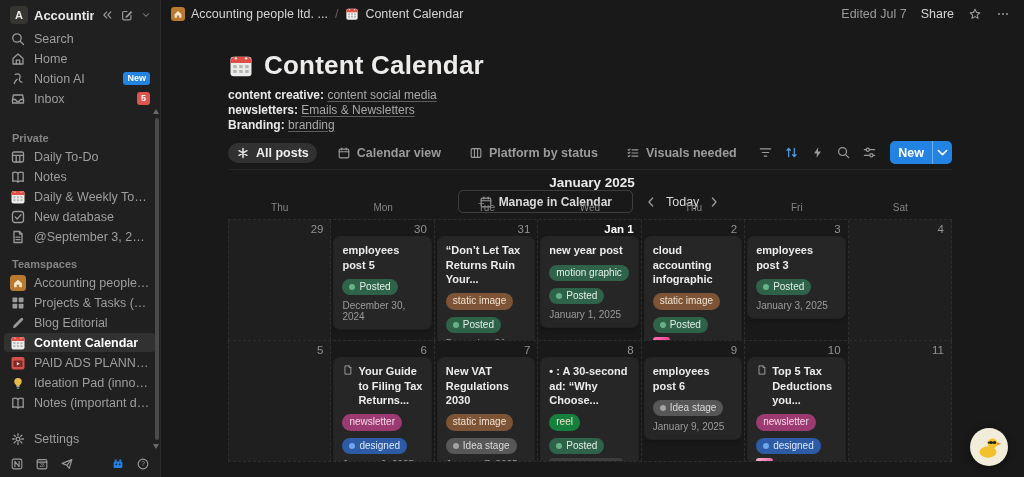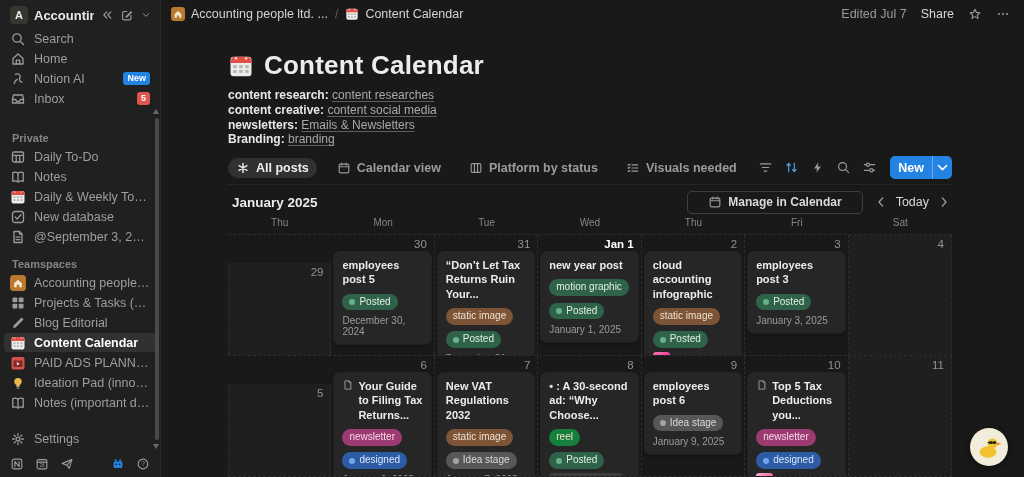--- a/index.html
+++ b/index.html
@@ -56,36 +56,36 @@
   .tabs-row { margin-top:9px; display:flex; align-items:center; justify-content:space-between; padding-bottom:5px; border-bottom:1px solid rgba(255,255,255,0.055); }
   .tabs { display:flex; align-items:center; gap:12px; }
   .tab { display:flex; align-items:center; gap:6px; font-size:12.5px; color:#9b9b9b; font-weight:600; padding:3px 8px; border-radius:14px; white-space:nowrap; }
   .tab.active { background:#313131; color:#eeeeee; }
   .tbar { display:flex; align-items:center; gap:11px; }
   .tbar .icon { width:15px; height:15px; }
   .new-btn { display:flex; align-items:center; background:#2383e2; border-radius:5px; height:23px; color:#fff; font-size:12.5px; font-weight:600; overflow:hidden; margin-left:2px; }
   .new-btn .nb-label { padding:0 8px; }
   .new-btn .nb-chev { display:flex; align-items:center; justify-content:center; width:20px; height:100%; border-left:1px solid rgba(255,255,255,0.35); color:#fff; }
 
-  .month-row { margin-top:5px; display:flex; align-items:center; justify-content:space-between; height:24px; }
+  .month-row { margin-top:5px; display:flex; align-items:center; justify-content:space-between; height:24px;flex-direction:column; }
   .month-label { font-size:13.5px; font-weight:700; color:#eaeaea; padding-left:4px; }
   .month-right { display:flex; align-items:center; gap:10px; }
   .manage-btn { display:flex; align-items:center; gap:6px; border:1px solid rgba(255,255,255,0.16); border-radius:5px; height:23px; padding:0 20px; font-size:12px; color:#d9d9d9; font-weight:600; }
   .today-nav { display:flex; align-items:center; gap:7px; }
   .today-label { font-size:12.5px; color:#d9d9d9; }
   .chev-btn { display:flex; width:16px; height:16px; color:#9a9a9a; }
 
   
   .cal { margin-top:3px; }
   .cal-head { display:grid; grid-template-columns:repeat(7,1fr); height:17px; }
   .cal-head .dh { text-align:center; font-size:10px; color:#858585; }
   .cal-body { border-top:1px dashed #2e2e2e; }
   .week { display:grid; grid-template-columns:repeat(7,1fr); height:121px; border-bottom:1px dashed #2e2e2e; }
   .cell { border-right:1px dashed #2e2e2e; overflow:hidden; position:relative; }
-  .cell:first-child { border-left:1px dashed #2e2e2e;margin-top:28px; }
+  .cell:first-child { border-left:1px dashed #2e2e2e; }
   .cell.weekend { background:rgba(255,255,255,0.027); }
   .cell-date { text-align:right; padding:3px 7px 2px; font-size:11.5px; color:#929292; }
   .cell-date.today { color:#ffffff; font-weight:700; }
 
   .card { margin:0 3px 4px; background:#262626; border-radius:6px; padding:6px 8px 7px; box-shadow:0 0 0 1px rgba(255,255,255,0.06), 0 2px 4px rgba(0,0,0,0.3); }
   .card-title { font-size:11px; font-weight:700; color:#ececec; line-height:1.3; display:flex; gap:4px; align-items:flex-start; }
   .tag-line { margin-top:4px; }
   .tag { display:inline-flex; align-items:center; gap:4px; font-size:10px; font-weight:500; padding:1px 7px; border-radius:10px; line-height:1.45; white-space:nowrap; }
   .tag-dot { width:6px; height:6px; border-radius:50%; display:inline-block; }
   .url-chip { margin-top:4px; display:inline-block; max-width:92%; background:#3d3d3d; border-radius:4px; padding:2px 6px; font-size:9.5px; color:#c2c2c2; white-space:nowrap; overflow:hidden; text-overflow:ellipsis; }
@@ -419,21 +419,20 @@
               <rect x="10.8" y="7.4" width="2.3" height="2"></rect>
               <rect x="2.8" y="10.6" width="2.3" height="2"></rect>
               <rect x="6.8" y="10.6" width="2.3" height="2"></rect>
               <rect x="10.8" y="10.6" width="2.3" height="2"></rect>
             </g>
           </svg>
         </span>
       <span class="page-title">Content Calendar</span>
     </div>
     <div class="props" id="props">
-        <div class="prop-line"><span class="prop-label">content research: </span><span class="prop-value">content researches</span></div>
         <div class="prop-line"><span class="prop-label">content creative: </span><span class="prop-value">content social media</span></div>
         <div class="prop-line"><span class="prop-label">newsletters: </span><span class="prop-value">Emails &amp; Newsletters</span></div>
         <div class="prop-line"><span class="prop-label">Branding: </span><span class="prop-value">branding</span></div>
       </div>
 
     <div class="coll-wrap">
       <div class="tabs-row">
         <div class="tabs" id="tabs">
             <div class="tab active">
               <span class="icon icon-sm ic-white">
@@ -655,21 +654,21 @@
                       <span class="tag-dot" style="background: rgb(110, 168, 232);"></span>
                       <span>designed</span>
                     </span></div>
                   <div class="card-date">January 6, 2025</div>
                 </div>
               </div>
               <div class="cell">
                 <div class="cell-date">7</div>
                 <div class="card">
                   <div class="card-title">
-                    <span>New VAT Regulations 2032</span>
+                    <span>New VAT Regulations 2030</span>
                   </div>
                   <div class="tag-line"><span class="tag" style="background: rgb(125, 85, 54); color: rgb(240, 224, 209);">
                       <span>static image</span>
                     </span></div>
                   <div class="tag-line"><span class="tag" style="background: rgb(87, 87, 87); color: rgb(218, 218, 218);">
                       <span class="tag-dot" style="background: rgb(163, 163, 163);"></span>
                       <span>Idea stage</span>
                     </span></div>
                   <div class="card-date">January 7, 2025</div>
                 </div>

